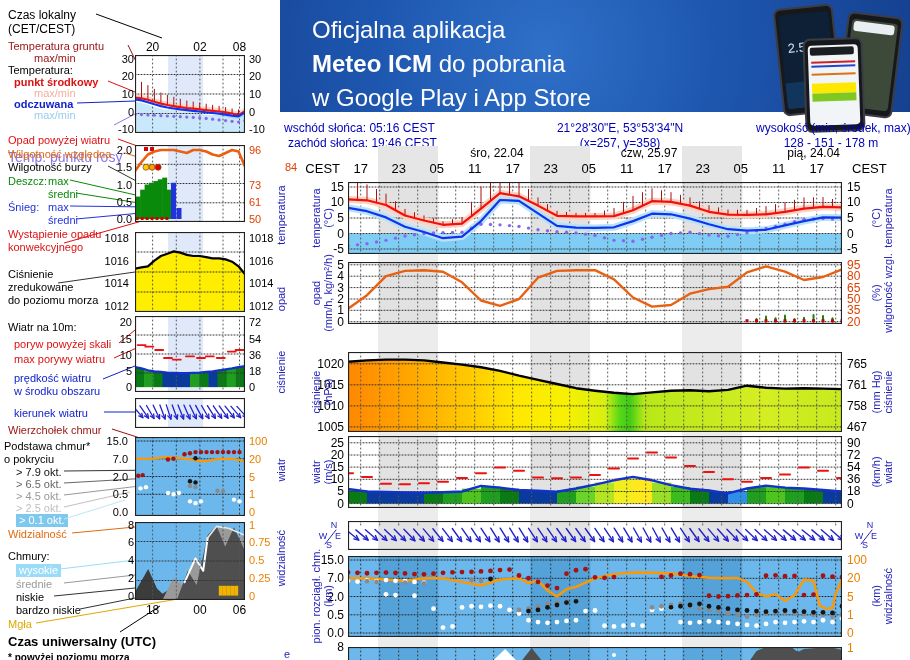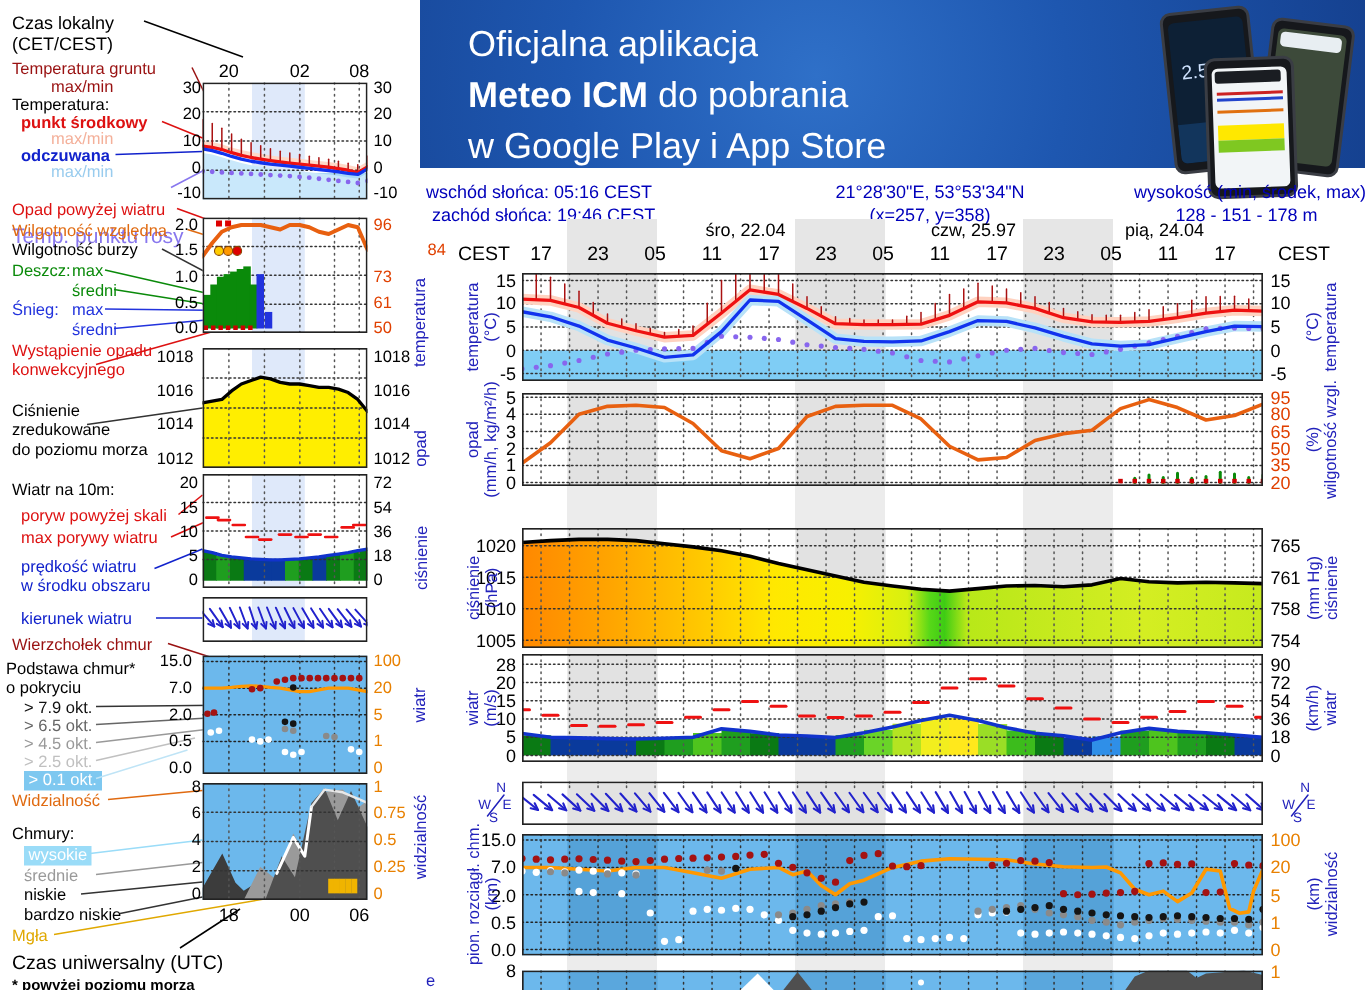--- a/index.html
+++ b/index.html
@@ -64,21 +64,21 @@
       <div style="position: absolute; left: 16px; top: 490px; font-size: 11px; line-height: 13px; color: rgb(153, 153, 153); white-space: nowrap;">&gt; 4.5 okt.</div>
       <div style="position: absolute; left: 16px; top: 502px; font-size: 11px; line-height: 13px; color: rgb(192, 192, 192); white-space: nowrap;">&gt; 2.5 okt.</div>
       <div style="position: absolute; left: 16px; top: 514px; font-size: 11px; line-height: 13px; color: rgb(255, 255, 255); white-space: nowrap; background: rgb(126, 200, 240); padding: 0px 3px;">&gt; 0.1 okt.</div>
       <div style="position: absolute; left: 8px; top: 528px; font-size: 11px; line-height: 13px; color: rgb(224, 106, 16); white-space: nowrap;">Widzialność</div>
       <div style="position: absolute; left: 8px; top: 550px; font-size: 11px; line-height: 13px; color: rgb(0, 0, 0); white-space: nowrap;">Chmury:</div>
       <div style="position: absolute; left: 16px; top: 564px; font-size: 11px; line-height: 13px; color: rgb(255, 255, 255); white-space: nowrap; background: rgb(154, 220, 248); padding: 0px 3px;">wysokie</div>
       <div style="position: absolute; left: 16px; top: 578px; font-size: 11px; line-height: 13px; color: rgb(153, 153, 153); white-space: nowrap;">średnie</div>
       <div style="position: absolute; left: 16px; top: 591px; font-size: 11px; line-height: 13px; color: rgb(0, 0, 0); white-space: nowrap;">niskie</div>
       <div style="position: absolute; left: 16px; top: 604px; font-size: 11px; line-height: 13px; color: rgb(0, 0, 0); white-space: nowrap;">bardzo niskie</div>
       <div style="position: absolute; left: 8px; top: 618px; font-size: 11px; line-height: 13px; color: rgb(224, 168, 0); white-space: nowrap;">Mgła</div>
-      <div style="position: absolute; left: 8px; top: 634px; font-size: 13px; line-height: 15px; color: rgb(0, 0, 0); white-space: nowrap;">Czas uniwersalny (UTC)</div>
+      <div style="position: absolute; left: 8px; top: 634px; font-size: 13px; line-height: 15px; color: rgb(0, 0, 0); white-space: nowrap; font-weight: bold;">Czas uniwersalny (UTC)</div>
       <div style="position: absolute; left: 8px; top: 652px; font-size: 10px; line-height: 12px; color: rgb(0, 0, 0); white-space: nowrap; font-weight: bold;">* powyżej poziomu morza</div>
       <div style="position: absolute; left: 241px; top: 175px; width: 80px; height: 80px; display: flex; align-items: center; justify-content: center;">
         <div style="transform: rotate(-90deg); font-size: 11px; color: rgb(34, 34, 187); white-space: nowrap;">temperatura</div>
       </div>
       <div style="position: absolute; left: 241px; top: 259px; width: 80px; height: 80px; display: flex; align-items: center; justify-content: center;">
         <div style="transform: rotate(-90deg); font-size: 11px; color: rgb(34, 34, 187); white-space: nowrap;">opad</div>
       </div>
       <div style="position: absolute; left: 241px; top: 332px; width: 80px; height: 80px; display: flex; align-items: center; justify-content: center;">
         <div style="transform: rotate(-90deg); font-size: 11px; color: rgb(34, 34, 187); white-space: nowrap;">ciśnienie</div>
       </div>
@@ -474,21 +474,21 @@
   <div class="hdr" style="left:500px;top:136px;width:240px;text-align:center;">(x=257, y=358)</div>
   <div class="hdr" style="left:756px;top:121px;width:150px;text-align:center;">wysokość (min, środek, max)</div>
   <div class="hdr" style="left:756px;top:136px;width:150px;text-align:center;">128 - 151 - 178 m</div>
 
   <div class="abs" id="chartcol" style="left:0;top:0;width:910px;height:660px;">
       <div style="position: absolute; left: 378.21px; top: 146px; width: 60.1667px; height: 36px; background: rgb(230, 230, 230); z-index: 0;"></div>
       <div style="position: absolute; left: 530.21px; top: 146px; width: 60.1667px; height: 36px; background: rgb(230, 230, 230); z-index: 0;"></div>
       <div style="position: absolute; left: 682.21px; top: 146px; width: 60.1667px; height: 36px; background: rgb(230, 230, 230); z-index: 0;"></div>
       <div style="position: absolute; left: 452px; top: 146px; width: 90px; text-align: center; font-size: 12px; z-index: 2;">śro, 22.04</div>
       <div style="position: absolute; left: 604px; top: 146px; width: 90px; text-align: center; font-size: 12px; z-index: 2;">czw, 25.97</div>
-      <div style="position: absolute; left: 750px; top: 146px; width: 90px; text-align: left; font-size: 12px; z-index: 2;">pią, 24.04</div>
+      <div style="position: absolute; left: 750px; top: 146px; width: 90px; text-align: right; font-size: 12px; z-index: 2;">pią, 24.04</div>
       <div style="position: absolute; left: 296px; top: 161px; width: 44px; text-align: right; font-size: 13px; z-index: 2;">CEST</div>
       <div style="position: absolute; left: 852px; top: 161px; width: 50px; font-size: 13px; z-index: 2;">CEST</div>
       <div style="position: absolute; left: 348.667px; top: 161px; width: 24px; text-align: center; font-size: 13px; z-index: 2;">17</div>
       <div style="position: absolute; left: 386.667px; top: 161px; width: 24px; text-align: center; font-size: 13px; z-index: 2;">23</div>
       <div style="position: absolute; left: 424.667px; top: 161px; width: 24px; text-align: center; font-size: 13px; z-index: 2;">05</div>
       <div style="position: absolute; left: 462.667px; top: 161px; width: 24px; text-align: center; font-size: 13px; z-index: 2;">11</div>
       <div style="position: absolute; left: 500.667px; top: 161px; width: 24px; text-align: center; font-size: 13px; z-index: 2;">17</div>
       <div style="position: absolute; left: 538.667px; top: 161px; width: 24px; text-align: center; font-size: 13px; z-index: 2;">23</div>
       <div style="position: absolute; left: 576.667px; top: 161px; width: 24px; text-align: center; font-size: 13px; z-index: 2;">05</div>
       <div style="position: absolute; left: 614.667px; top: 161px; width: 24px; text-align: center; font-size: 13px; z-index: 2;">11</div>
@@ -1257,22 +1257,22 @@
       <div style="position: absolute; left: 847px; top: 291.972px; width: 44px; text-align: left; font-size: 12px; color: rgb(224, 64, 0); z-index: 2;">50</div>
       <div style="position: absolute; left: 847px; top: 303.349px; width: 44px; text-align: left; font-size: 12px; color: rgb(224, 64, 0); z-index: 2;">35</div>
       <div style="position: absolute; left: 847px; top: 314.725px; width: 44px; text-align: left; font-size: 12px; color: rgb(224, 64, 0); z-index: 2;">20</div>
       <div style="position: absolute; left: 300px; top: 356.789px; width: 44px; text-align: right; font-size: 12px; color: rgb(0, 0, 0); z-index: 2;">1020</div>
       <div style="position: absolute; left: 300px; top: 377.842px; width: 44px; text-align: right; font-size: 12px; color: rgb(0, 0, 0); z-index: 2;">1015</div>
       <div style="position: absolute; left: 300px; top: 398.895px; width: 44px; text-align: right; font-size: 12px; color: rgb(0, 0, 0); z-index: 2;">1010</div>
       <div style="position: absolute; left: 300px; top: 419.947px; width: 44px; text-align: right; font-size: 12px; color: rgb(0, 0, 0); z-index: 2;">1005</div>
       <div style="position: absolute; left: 847px; top: 356.789px; width: 44px; text-align: left; font-size: 12px; color: rgb(0, 0, 0); z-index: 2;">765</div>
       <div style="position: absolute; left: 847px; top: 377.842px; width: 44px; text-align: left; font-size: 12px; color: rgb(0, 0, 0); z-index: 2;">761</div>
       <div style="position: absolute; left: 847px; top: 398.895px; width: 44px; text-align: left; font-size: 12px; color: rgb(0, 0, 0); z-index: 2;">758</div>
-      <div style="position: absolute; left: 847px; top: 419.947px; width: 44px; text-align: left; font-size: 12px; color: rgb(0, 0, 0); z-index: 2;">754</div>
-      <div style="position: absolute; left: 300px; top: 435.811px; width: 44px; text-align: right; font-size: 12px; color: rgb(0, 0, 0); z-index: 2;">28</div>
+      <div style="position: absolute; left: 847px; top: 419.947px; width: 44px; text-align: left; font-size: 12px; color: rgb(0, 0, 0); z-index: 2;">467</div>
+      <div style="position: absolute; left: 300px; top: 435.811px; width: 44px; text-align: right; font-size: 12px; color: rgb(0, 0, 0); z-index: 2;">25</div>
       <div style="position: absolute; left: 300px; top: 447.973px; width: 44px; text-align: right; font-size: 12px; color: rgb(0, 0, 0); z-index: 2;">20</div>
       <div style="position: absolute; left: 300px; top: 460.135px; width: 44px; text-align: right; font-size: 12px; color: rgb(0, 0, 0); z-index: 2;">15</div>
       <div style="position: absolute; left: 300px; top: 472.297px; width: 44px; text-align: right; font-size: 12px; color: rgb(0, 0, 0); z-index: 2;">10</div>
       <div style="position: absolute; left: 300px; top: 484.459px; width: 44px; text-align: right; font-size: 12px; color: rgb(0, 0, 0); z-index: 2;">5</div>
       <div style="position: absolute; left: 300px; top: 496.622px; width: 44px; text-align: right; font-size: 12px; color: rgb(0, 0, 0); z-index: 2;">0</div>
       <div style="position: absolute; left: 847px; top: 435.811px; width: 44px; text-align: left; font-size: 12px; color: rgb(0, 0, 0); z-index: 2;">90</div>
       <div style="position: absolute; left: 847px; top: 447.973px; width: 44px; text-align: left; font-size: 12px; color: rgb(0, 0, 0); z-index: 2;">72</div>
       <div style="position: absolute; left: 847px; top: 460.135px; width: 44px; text-align: left; font-size: 12px; color: rgb(0, 0, 0); z-index: 2;">54</div>
       <div style="position: absolute; left: 847px; top: 472.297px; width: 44px; text-align: left; font-size: 12px; color: rgb(0, 0, 0); z-index: 2;">36</div>
       <div style="position: absolute; left: 847px; top: 484.459px; width: 44px; text-align: left; font-size: 12px; color: rgb(0, 0, 0); z-index: 2;">18</div>

